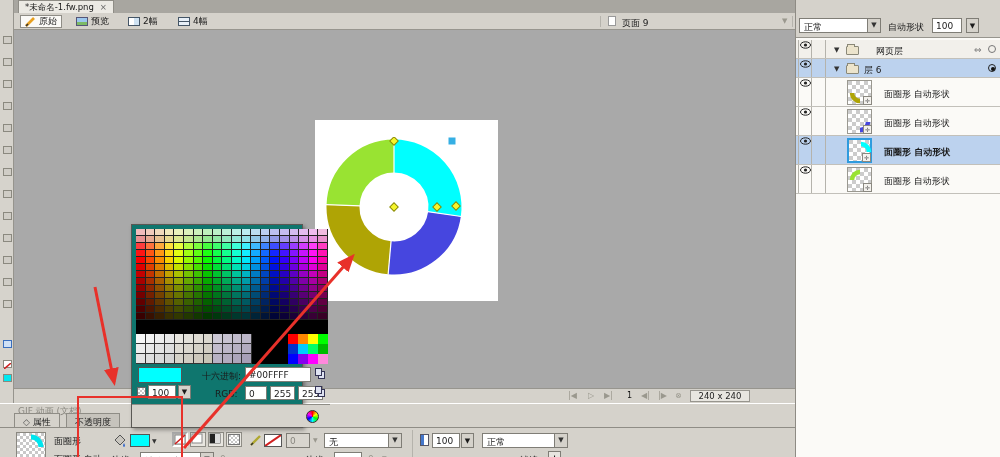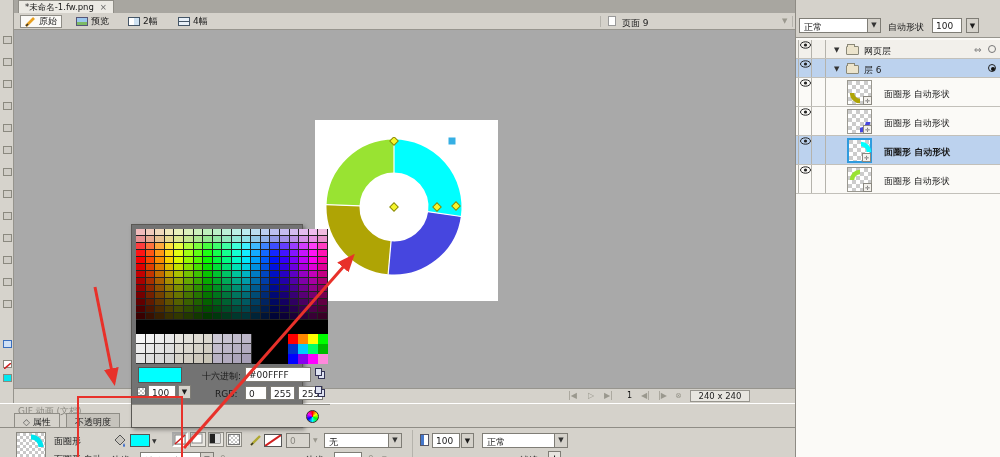--- a/index.html
+++ b/index.html
@@ -57,21 +57,21 @@
   .lrow .eyecell { position:absolute; left:2px; top:0; width:14px; height:100%; border-right:1px solid #b5b3ac; border-left:1px solid #b5b3ac; }
   .lrow .lockcell { position:absolute; left:16px; top:0; width:14px; height:100%; border-right:1px solid #b5b3ac; }
   .lrow.selected { background:#bcd2ee; }
   .itemthumb { position:absolute; left:51px; top:2px; width:25px; height:25px; border:1px solid #9a9890; }
   .badge { position:absolute; right:-1px; bottom:-1px; width:9px; height:9px; background:#f4f2ee; border:1px solid #8a8880; font-size:6px; line-height:7px; text-align:center; color:#555; }
   .foldericon { position:relative; width:13px; height:9px; background:#ece4cc; border:1px solid #8a8878; border-radius:1px; }
   .foldericon:before { content:""; position:absolute; left:0; top:-3px; width:6px; height:2px; background:#ece4cc; border:1px solid #8a8878; border-bottom:none; }
   .expander { font-size:7px; color:#333; }
 
   
-  #picker { left:131px; top:224px; width:172px; height:204px; background:#737373; border:1px solid #5a5854; z-index:20; box-shadow:2px 2px 4px rgba(0,0,0,.35); }
+  #picker { left:131px; top:224px; width:172px; height:204px; background:#0f766e; border:1px solid #5a5854; z-index:20; box-shadow:2px 2px 4px rgba(0,0,0,.35); }
   #swatch-grid { position:absolute; left:4px; top:4px; width:192px; height:91px; display:grid; grid-template-columns:repeat(20,1fr); grid-template-rows:repeat(13,1fr); background:#111; }
   #swatch-grid div { border-right:1px solid #222; border-bottom:1px solid #222; }
   #black-band { position:absolute; left:4px; top:95px; width:192px; height:14px; background:#000; }
   #neutral-grid { position:absolute; left:4px; top:109px; width:116px; height:30px; display:grid; grid-template-columns:repeat(12,1fr); grid-template-rows:repeat(3,1fr); background:#111; }
   #neutral-grid div { border-right:1px solid #333; border-bottom:1px solid #333; }
   #black-right { position:absolute; left:120px; top:109px; width:76px; height:30px; background:#000; }
   #quick-grid { position:absolute; left:156px; top:109px; width:40px; height:30px; display:grid; grid-template-columns:repeat(4,1fr); grid-template-rows:repeat(3,1fr); }
   #picker-bottom { position:absolute; left:0px; top:179px; width:198px; height:23px; border-top:1px solid #8f8d86; background:#d6d3cc; }
   .copyicon { position:absolute; width:11px; height:12px; }
   .copyicon i { position:absolute; display:block; width:7px; height:8px; border:1px solid #335; background:#dfe3f2; }
@@ -270,21 +270,21 @@
     </div>
     <div id="layers-body">
         <div class="lrow" style="top: 2px; height: 19px;">
           <div class="eyecell"><svg width="11" height="8" style="margin:1px">
               <ellipse cx="5.5" cy="4" rx="5" ry="3.2" fill="none" stroke="#222"></ellipse>
               <circle cx="5.5" cy="4" r="1.6" fill="#222"></circle>
             </svg></div>
     <div class="lockcell"></div>
     <span class="lbl expander" style="left:38px;top:6px;">▼</span>
     <div class="abs foldericon" style="left:50px;top:6px;"></div>
-    <span class="lbl" style="left:68px;top:5px;">网页层</span>
+    <span class="lbl" style="left:80px;top:5px;">网页层</span>
           <span class="lbl" style="left:178px;top:5px;color:#777;">⇔</span>
           <span class="abs" style="left:192px;top:5px;width:8px;height:8px;border:1px solid #777;border-radius:50%;"></span>
         </div>
         <div class="lrow selected" style="top: 21px; height: 19px;">
           <div class="eyecell"><svg width="11" height="8" style="margin:1px">
               <ellipse cx="5.5" cy="4" rx="5" ry="3.2" fill="none" stroke="#222"></ellipse>
               <circle cx="5.5" cy="4" r="1.6" fill="#222"></circle>
             </svg></div>
     <div class="lockcell"></div>
     <span class="lbl expander" style="left:38px;top:6px;">▼</span>

